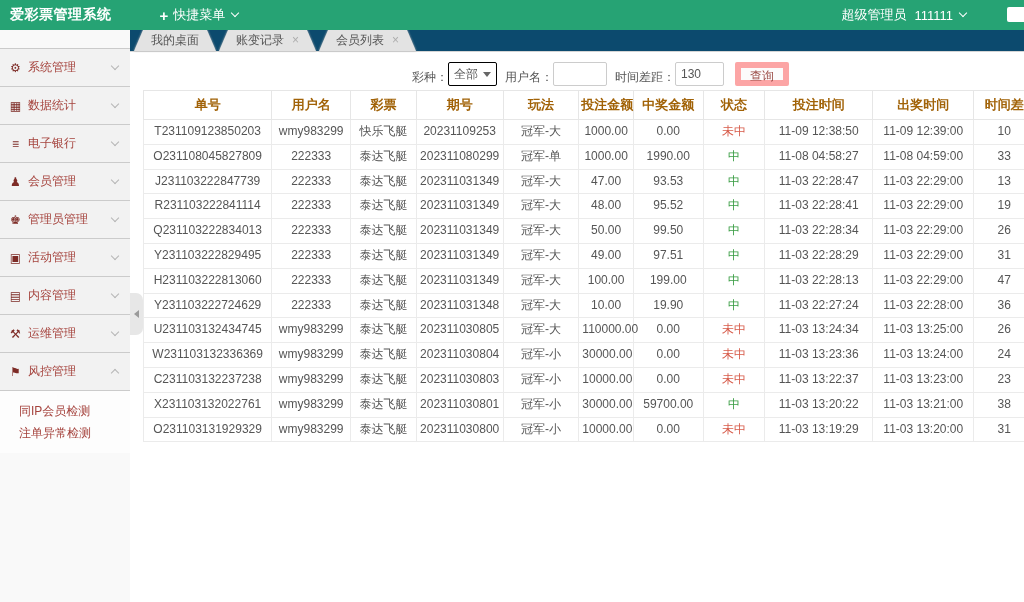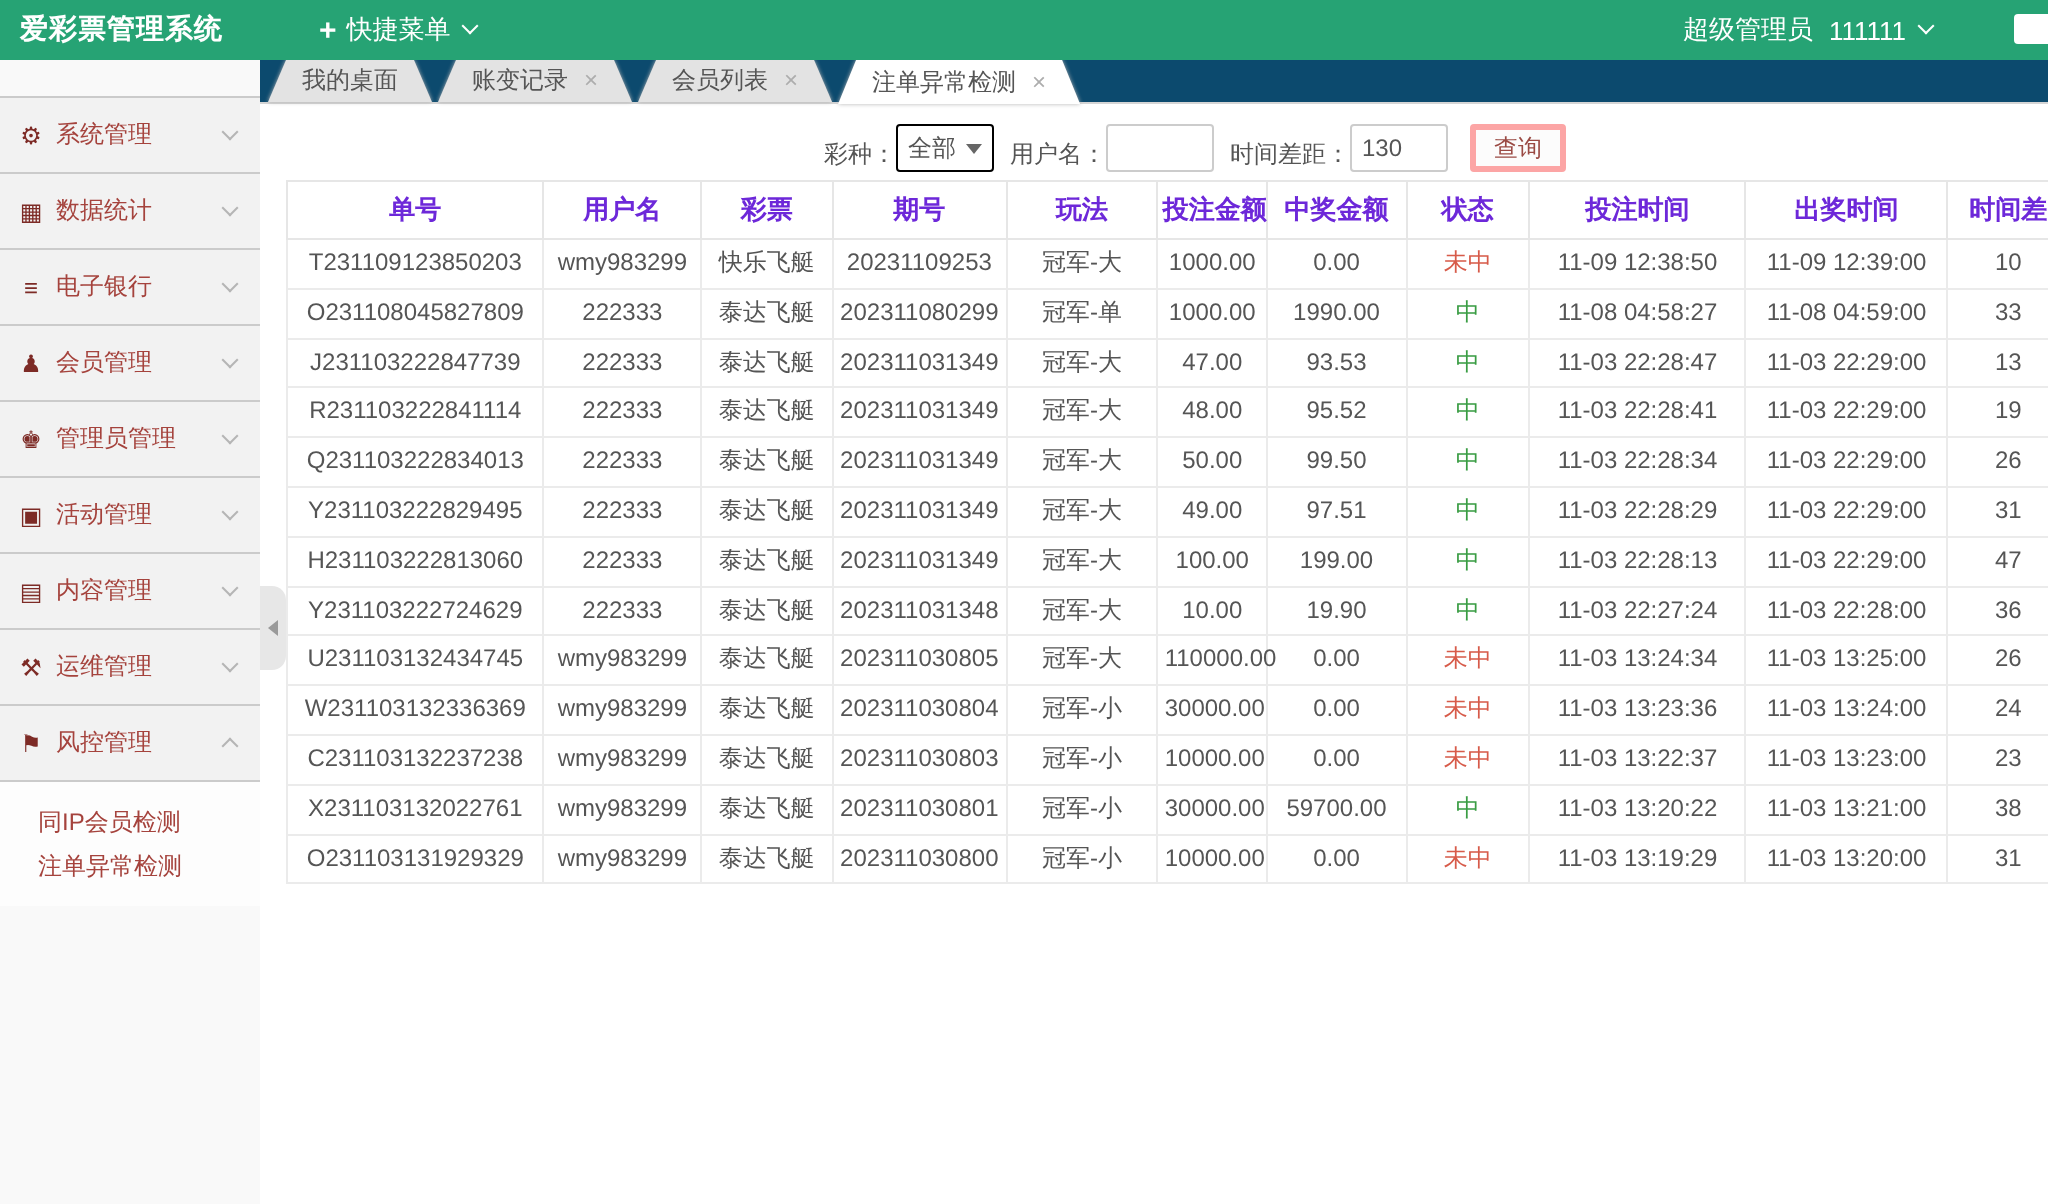--- a/index.html
+++ b/index.html
@@ -62,25 +62,25 @@
   .filterbar{display:flex;align-items:flex-end;height:26px;margin-left:269px;margin-bottom:4px;}
   .f-label{font-size:12px;color:#555;white-space:nowrap;}
   .f-select{width:49px;height:24px;border:1px solid #000000;background:#fff;border-radius:2px;
     display:flex;align-items:center;font-size:12px;color:#555;padding:0 5px;cursor:pointer;margin-right:8px;}
   .f-select .caret{margin-left:auto;width:0;height:0;border-left:4px solid transparent;
     border-right:4px solid transparent;border-top:5px solid #666;}
   .f-input{height:24px;border:1px solid #ccc;border-radius:2px;font-size:12px;color:#555;
     padding:0 5px;margin-right:8px;outline:none;font-family:inherit;}
   .f-input.user{width:54px;}
   .f-input.diff{width:49px;}
-  .f-btn{height:24px;padding:0 9px;border:3px solid #fca5a5;background:#fcfcfc;border-radius:2px;
+  .f-btn{height:24px;padding:0 9px;border:6px solid #fca5a5;background:#fcfcfc;border-radius:2px;
     font-size:12px;color:var(--button-text);cursor:pointer;margin-left:3px;font-family:inherit;}
   
   table{border-collapse:collapse;table-layout:fixed;width:892px;background:#fff;}
-  th{font-size:13px;font-weight:bold;color:#6d28d9;padding:5px 2px;
+  th{font-size:13px;font-weight:bold;color:#a16207;padding:5px 2px;
     border:1px solid #e6e6e6;background:#fff;white-space:nowrap;}
   td{font-size:12px;color:#555;text-align:center;padding:5px 3px;
     border:1px solid var(--table-border);line-height:1.15;}
   td.col-issue{word-break:break-all;}
   td.st-win{color:var(--win-green);}
   td.st-lose{color:var(--lose-red);}
   .c0{width:127px}.c1{width:78px}.c2{width:65px}.c3{width:86px}.c4{width:75px}
   .c5{width:54px}.c6{width:69px}.c7{width:61px}.c8{width:107px}.c9{width:100px}.c10{width:60px}
 </style>
 </head>
@@ -181,25 +181,20 @@
       </div>
     </div>
 
     <div class="tab-w">
       <div class="tab">
         <span class="tab-label">会员列表</span><span class="tab-close">×</span>
       </div>
     </div>
 
 
-    <div class="tab-w active">
-      <div class="tab">
-        <span class="tab-label">注单异常检测</span><span class="tab-close">×</span>
-      </div>
-    </div>
   </div>
 
   <div class="content">
     <div class="filterbar">
       <span class="f-label">彩种：</span>
       <span class="f-select">
         <span>全部</span>
         <span class="caret"></span>
       </span>
       <span class="f-label">用户名：</span>

